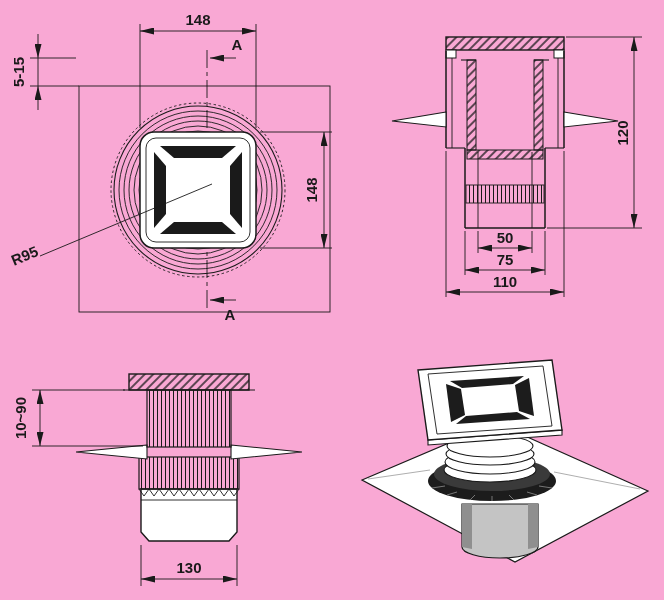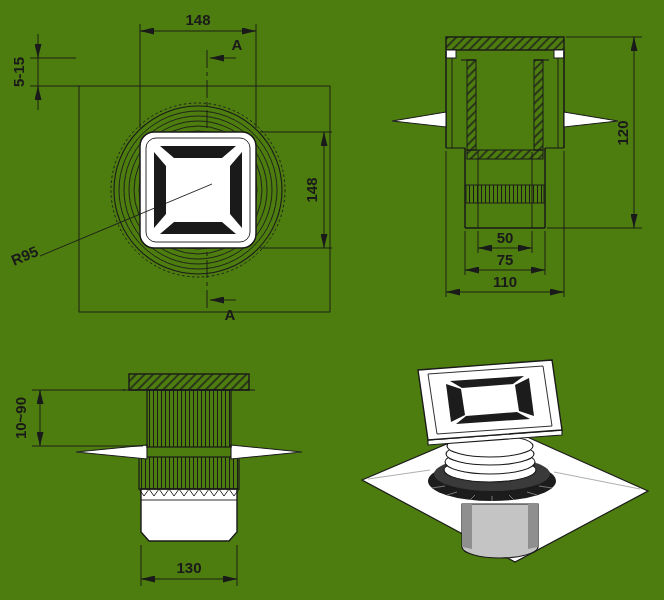--- a/index.html
+++ b/index.html
@@ -1,16 +1,16 @@
 <!DOCTYPE html>
 <html><head>
 <meta charset="utf-8">
 <style>
   html,body{margin:0;padding:0;background:#fff;}
-  #stage{position:relative;width:664px;height:600px;background:#4d7c0f;overflow:hidden;}
+  #stage{position:relative;width:664px;height:600px;background:#f9a8d4;overflow:hidden;}
   svg{display:block;}
   text{font-family:"Liberation Sans","DejaVu Sans",sans-serif;font-size:15px;font-weight:600;fill:#1a1a1a;}
   .ol{stroke:#1a1a1a;stroke-width:1.5;fill:none;}
   .ol2{stroke:#1a1a1a;stroke-width:1.1;fill:none;}
   .thin{stroke:#1a1a1a;stroke-width:0.9;fill:none;}
   .wfill{fill:#ffffff;stroke:#1a1a1a;}
   .dark{fill:#1a1a1a;stroke:none;}
 </style>
 </head>
 <body>

